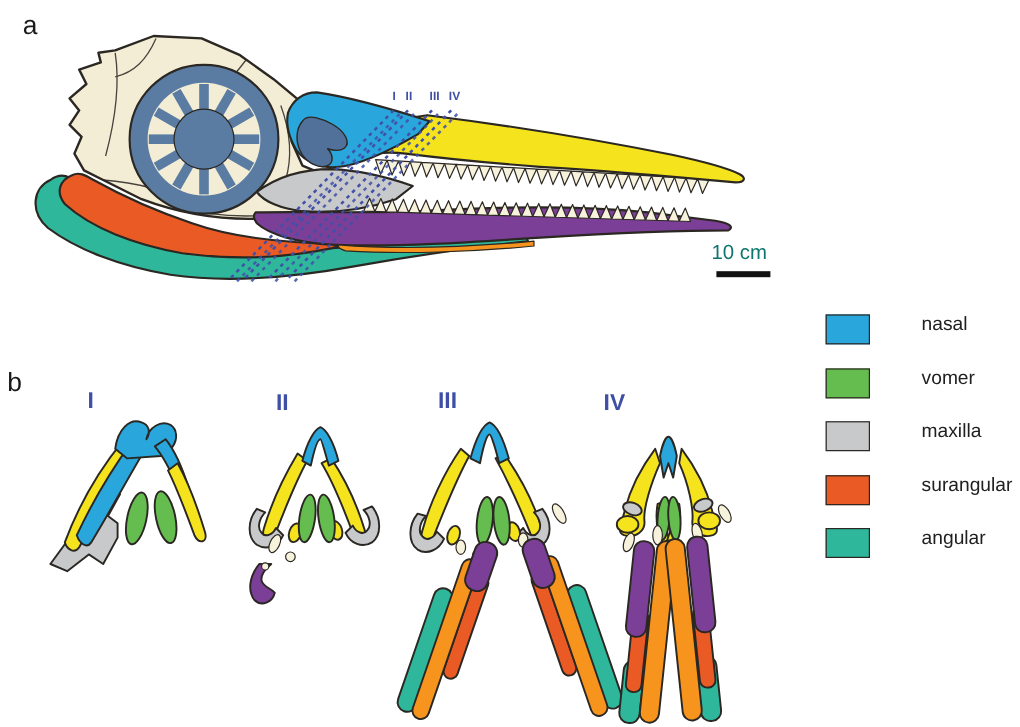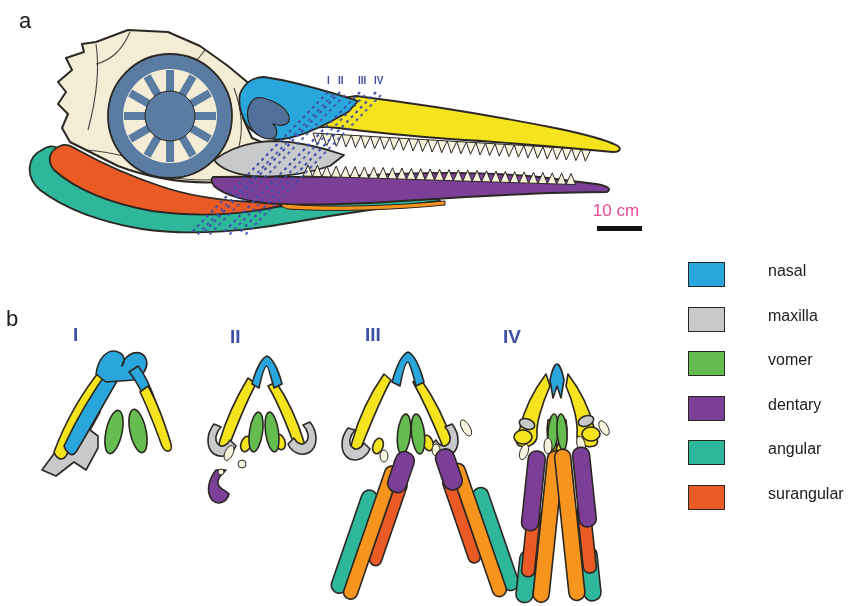--- a/index.html
+++ b/index.html
@@ -20,21 +20,21 @@
   .slice-label{
     position:absolute;font-size:10px;font-weight:bold;
     color:var(--section-label,#3e4fa5);line-height:1;
   }
   .sl1{left:327px;top:76px;}
   .sl2{left:338px;top:76px;}
   .sl3{left:358px;top:76px;}
   .sl4{left:374px;top:76px;}
   .scale-text{
     position:absolute;left:588px;top:201px;width:56px;
-    font-size:17px;color:#ec4899;text-align:center;
+    font-size:17px;color:#0f766e;text-align:center;
   }
   .scale-bar{
     position:absolute;left:597px;top:226px;width:45px;height:5px;
     background:#111;
   }
   .xsec-label{
     position:absolute;font-size:19px;font-weight:600;
     color:var(--section-label,#3e4fa5);line-height:1;
   }
   .xs1{left:73px;top:325px;}
@@ -275,33 +275,29 @@
   <div class="xsec-label xs2">II</div>
   <div class="xsec-label xs3">III</div>
   <div class="xsec-label xs4">IV</div>
 
   <div class="legend">
     <div class="legend-row">
       <span class="swatch" style="background-color: rgb(41, 167, 221);"></span>
       <span class="legend-label">nasal</span>
     </div>
     <div class="legend-row">
+      <span class="swatch" style="background-color: rgb(102, 189, 79);"></span>
+      <span class="legend-label">vomer</span>
+    </div>
+    <div class="legend-row">
       <span class="swatch" style="background-color: rgb(200, 201, 203);"></span>
       <span class="legend-label">maxilla</span>
     </div>
     <div class="legend-row">
-      <span class="swatch" style="background-color: rgb(102, 189, 79);"></span>
-      <span class="legend-label">vomer</span>
-    </div>
-    <div class="legend-row">
-      <span class="swatch" style="background-color: rgb(124, 63, 152);"></span>
-      <span class="legend-label">dentary</span>
+      <span class="swatch" style="background-color: rgb(234, 90, 37);"></span>
+      <span class="legend-label">surangular</span>
     </div>
     <div class="legend-row">
       <span class="swatch" style="background-color: rgb(47, 183, 155);"></span>
       <span class="legend-label">angular</span>
     </div>
-    <div class="legend-row">
-      <span class="swatch" style="background-color: rgb(234, 90, 37);"></span>
-      <span class="legend-label">surangular</span>
-    </div>
   </div>
 </div>
 
 </body></html>

